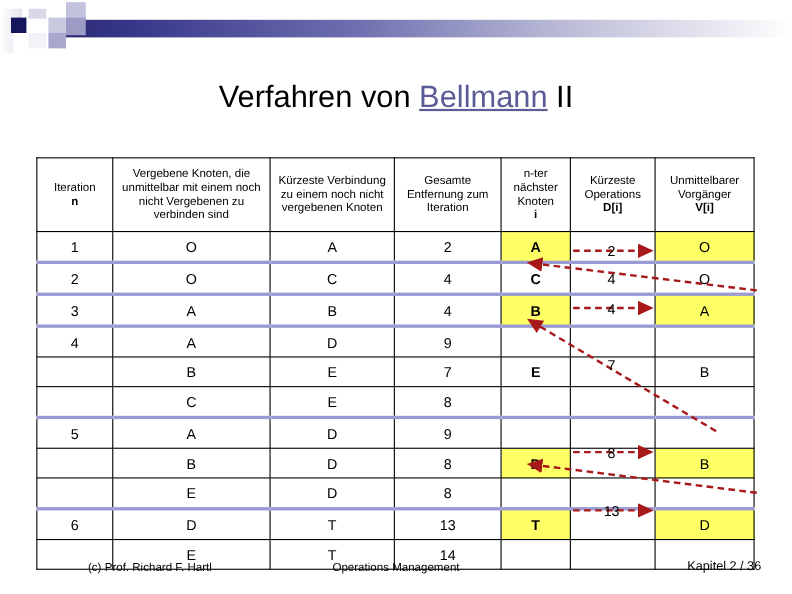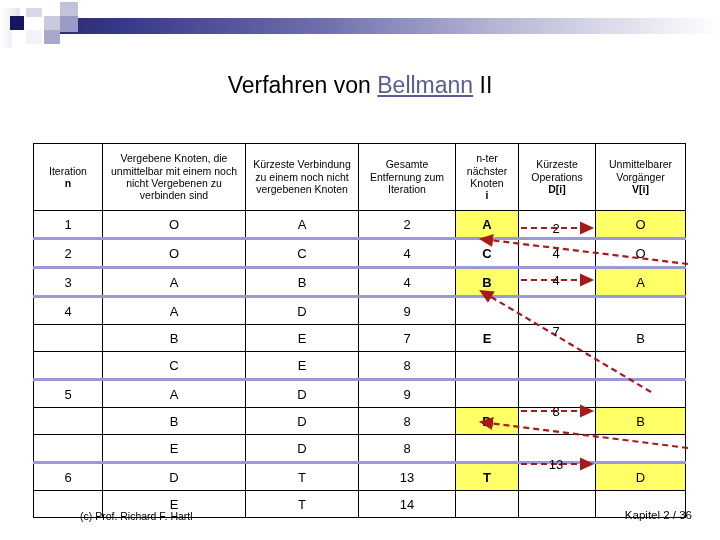--- a/index.html
+++ b/index.html
@@ -12,21 +12,21 @@
   }
 
   
   #deco{position:absolute;left:0;top:0;width:720px;height:46px;}
   .band{position:absolute;left:52px;top:18px;width:668px;height:16px;
         background:linear-gradient(to right,#2a2a72 0%,#37378a 10%,#6d6daf 40%,#b9b9d6 68%,#ffffff 100%);}
   .sq{position:absolute;}
 
   
   #title-wrap{position:absolute;left:0;top:72px;width:720px;text-align:center;}
-  #title{font-size:23px;color:#000;letter-spacing:0px;white-space:nowrap;}
+  #title{font-size:28px;color:#000;letter-spacing:0px;white-space:nowrap;}
   #title .lnk{color:#5b5b96;text-decoration:underline;}
 
   
   #tbl-wrap{position:absolute;left:33px;top:143px;width:652px;}
   table{border-collapse:collapse;width:652px;table-layout:fixed;font-size:11px;color:#000;}
   td,th{border:1px solid #000;padding:0;text-align:center;vertical-align:middle;background:#fff;font-weight:normal;}
   thead th{height:62px;line-height:1.18;font-size:10.5px;padding:2px 3px;}
   thead th b{font-weight:bold;}
   tbody td{height:26px;font-size:13px;}
   tbody td.bold{font-weight:bold;font-size:13px;}
@@ -215,14 +215,15 @@
 <text x="556" y="233" text-anchor="middle" font-family="&quot;Liberation Sans&quot;, sans-serif" font-size="13" fill="#000">2</text>
     <text x="556" y="258" text-anchor="middle" font-family="&quot;Liberation Sans&quot;, sans-serif" font-size="13" fill="#000">4</text>
     <text x="556" y="285" text-anchor="middle" font-family="&quot;Liberation Sans&quot;, sans-serif" font-size="13" fill="#000">4</text>
     <text x="556" y="336" text-anchor="middle" font-family="&quot;Liberation Sans&quot;, sans-serif" font-size="13" fill="#000">7</text>
     <text x="556" y="416" text-anchor="middle" font-family="&quot;Liberation Sans&quot;, sans-serif" font-size="13" fill="#000">8</text>
     <text x="556" y="469" text-anchor="middle" font-family="&quot;Liberation Sans&quot;, sans-serif" font-size="13" fill="#000">13</text>
   </svg>
 
 <div id="footer">
   <div id="f-left">(c) Prof. Richard F. Hartl</div>
+  <div id="f-mid">Operations Management</div>
   <div id="f-right">Kapitel 2 / 36</div>
 </div>
 
 </body></html>

